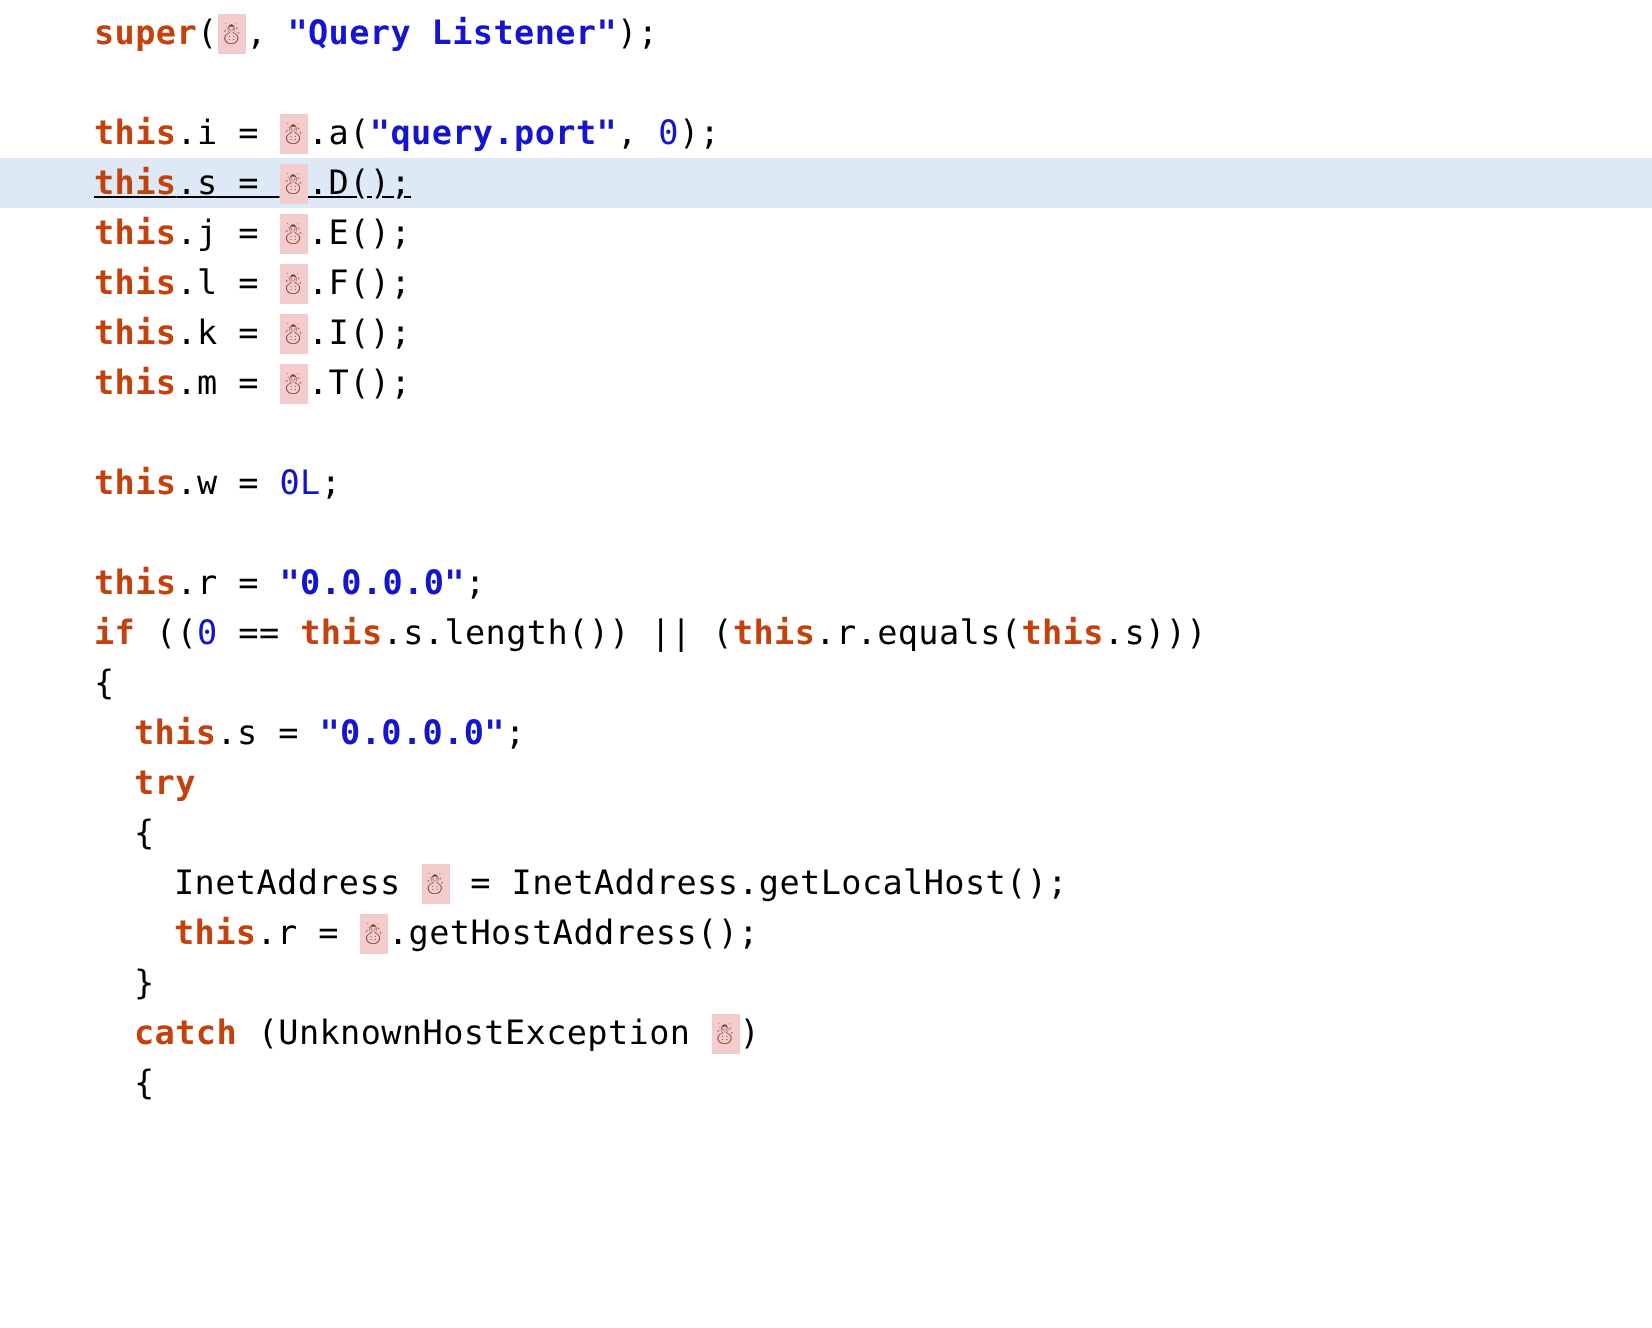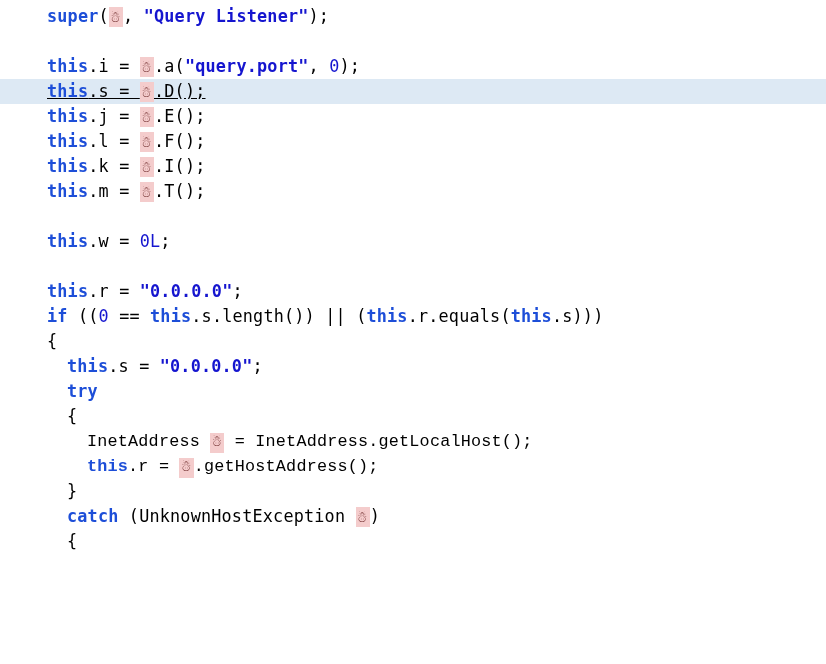--- a/index.html
+++ b/index.html
@@ -13,26 +13,26 @@
   }
   .code-editor {
     padding: 4px 0 4px 0;
     white-space: pre;
   }
   .line {
     padding-left: 47px;
     height: 25px;
   }
   .line.indent-1 { padding-left: 67px; }
-  .line.indent-2 { padding-left: 87px; font-family: Liberation Mono, monospace; }
+  .line.indent-2 { padding-left: 87px; }
   .line.highlighted {
     background: #dde9f4;
     text-decoration: underline;
   }
-  .kw { color: #1d4ed8; font-weight: bold; }
+  .kw { color: #c2410c; font-weight: bold; }
   .str { color: #1515cf; font-weight: bold; }
   .num { color: #1515cf; }
   .plain { color: #000000; }
   .obf {
     display: inline-block;
     background: #f4cccc;
     padding: 0px 2.5px;
     color: #7a3a3a;
     line-height: 20px;
     vertical-align: baseline;

